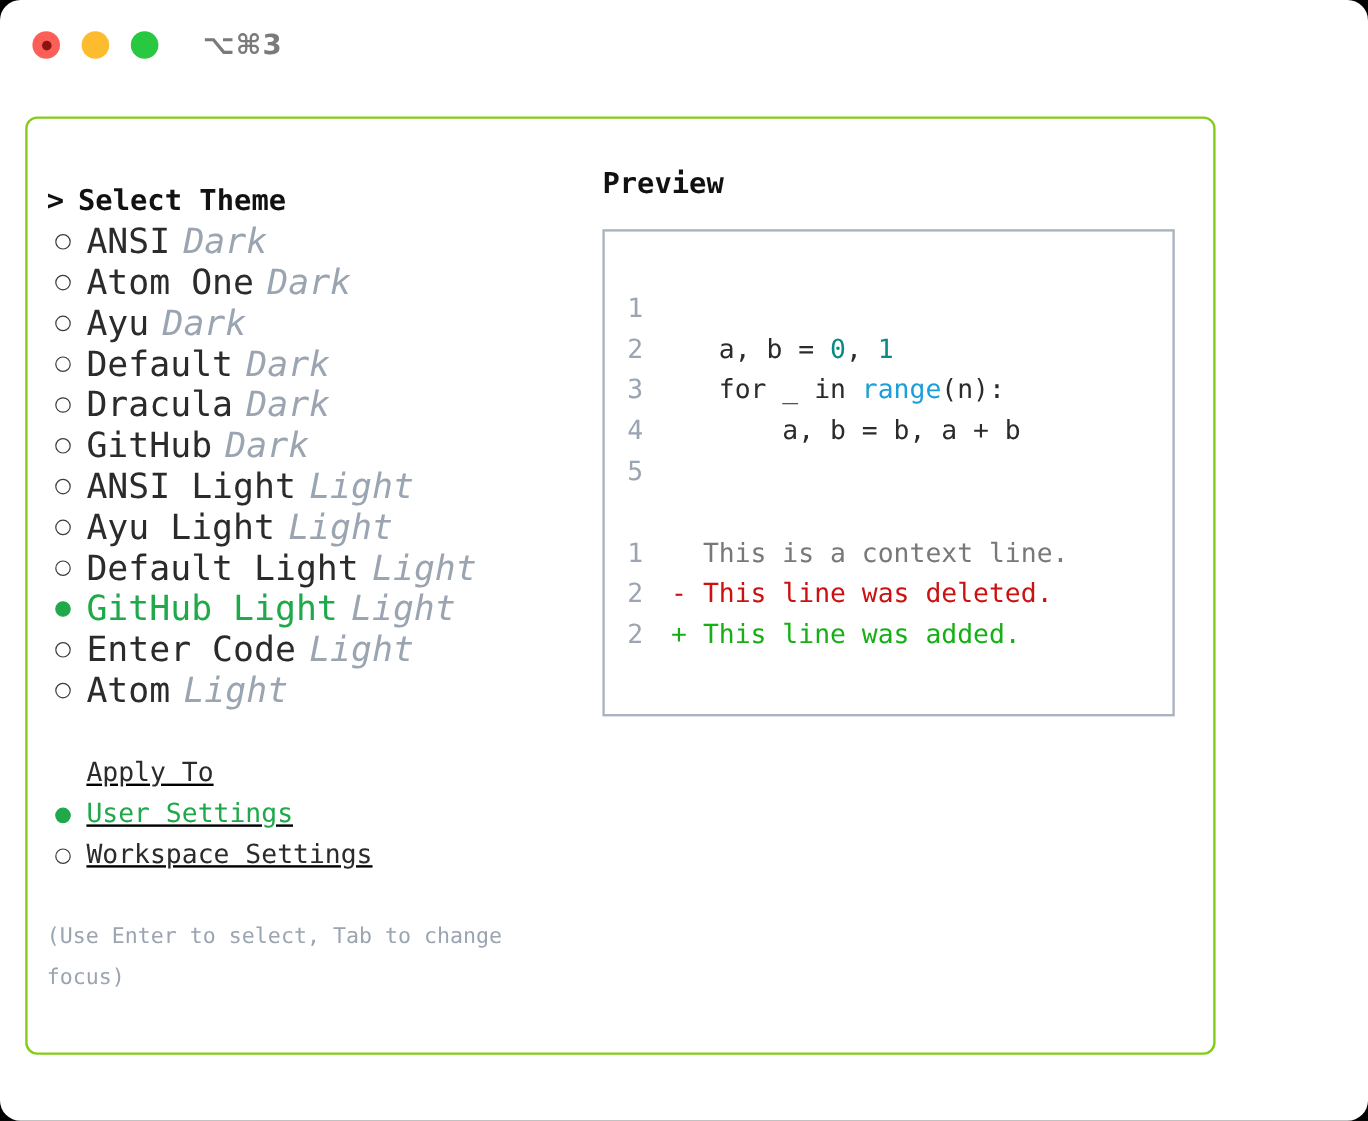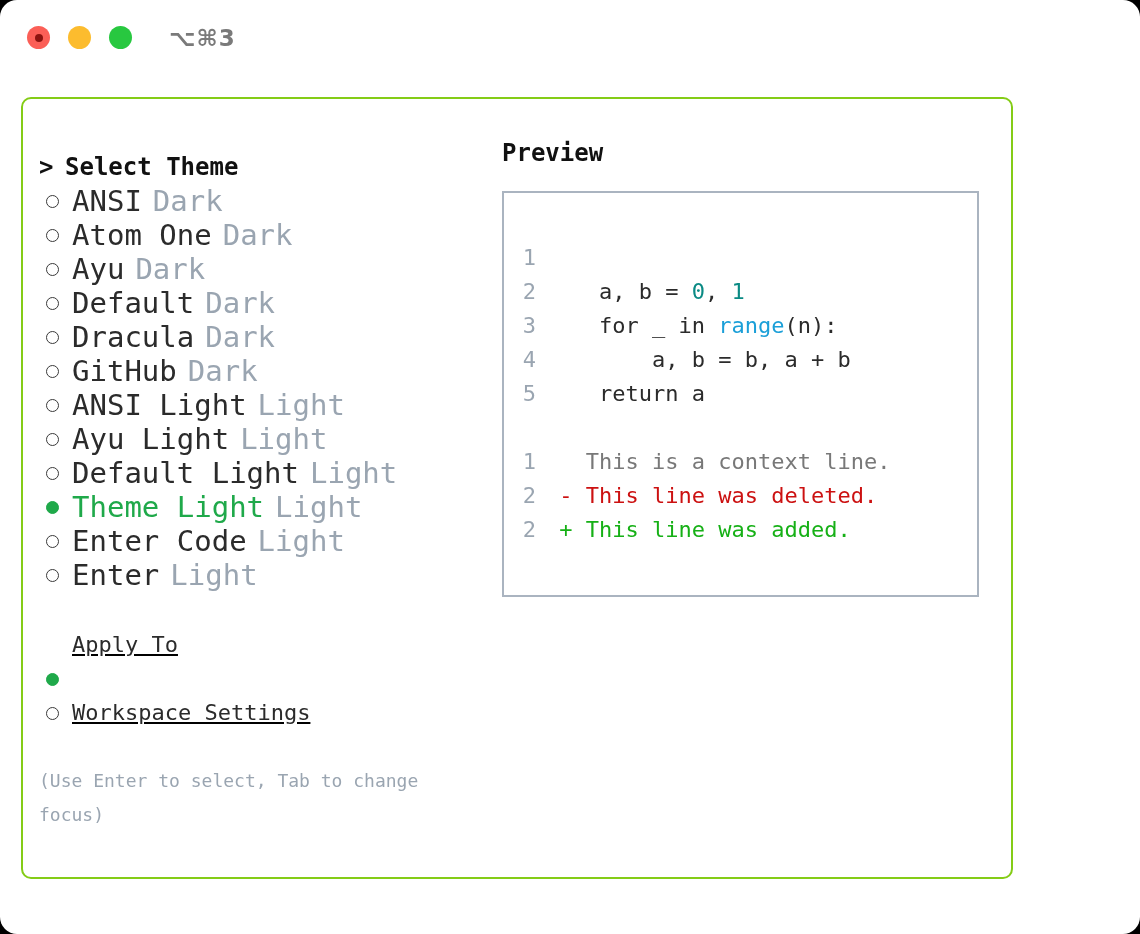--- a/index.html
+++ b/index.html
@@ -130,20 +130,21 @@
   .theme-row.selected .radio,
   .apply-row.selected .radio {
     background: #1fa94a;
     border-color: #1fa94a;
   }
   .theme-name { color: #2b2b2b; }
   .theme-row.selected .theme-name { color: #1fa94a; }
   .theme-variant {
     color: #9aa5b1;
     margin-left: 11px;
+    font-style: italic;
   }
 
   .apply-section { margin-top: 36px; text-decoration: underline; }
   .apply-header {
     font-size: 22px;
     color: #2b2b2b;
     line-height: 34px;
     padding-left: 33px;
     white-space: nowrap;
   }
@@ -284,60 +285,61 @@
             <span class="theme-name">Ayu Light</span>
             <span class="theme-variant">Light</span>
           </li>
           <li class="theme-row">
             <span class="radio"></span>
             <span class="theme-name">Default Light</span>
             <span class="theme-variant">Light</span>
           </li>
           <li class="theme-row selected">
             <span class="radio"></span>
-            <span class="theme-name">Theme Light</span>
+            <span class="theme-name">GitHub Light</span>
             <span class="theme-variant">Light</span>
           </li>
           <li class="theme-row">
             <span class="radio"></span>
             <span class="theme-name">Enter Code</span>
             <span class="theme-variant">Light</span>
           </li>
           <li class="theme-row">
             <span class="radio"></span>
-            <span class="theme-name">Enter</span>
+            <span class="theme-name">Atom</span>
             <span class="theme-variant">Light</span>
           </li>
         </ul>
 
       <div class="apply-section">
         <div class="apply-header">Apply To</div>
         <div id="apply-list">
             <div class="apply-row selected">
               <span class="radio"></span>
+              <span class="apply-label">User Settings</span>
             </div>
             <div class="apply-row">
               <span class="radio"></span>
               <span class="apply-label">Workspace Settings</span>
             </div>
           </div>
       </div>
 
       <div class="hint">(Use Enter to select, Tab to change focus)</div>
     </div>
 
     <div class="right-col">
       <div class="preview-title">Preview</div>
       <div class="preview-box">
         <div id="code-block">
             <div class="code-line"><span class="ln">1</span></div>
             <div class="code-line"><span class="ln">2</span><span class="code-text"><span class="tok-plain">    a, b = </span><span class="tok-num">0</span><span class="tok-plain">, </span><span class="tok-num">1</span></span></div>
             <div class="code-line"><span class="ln">3</span><span class="code-text"><span class="tok-plain">    for _ in </span><span class="tok-call">range</span><span class="tok-plain">(n):</span></span></div>
             <div class="code-line"><span class="ln">4</span><span class="code-text"><span class="tok-plain">        a, b = b, a + b</span></span></div>
-            <div class="code-line"><span class="ln">5</span><span class="code-text"><span class="tok-plain">    return a</span></span></div>
+            <div class="code-line"><span class="ln">5</span></div>
           </div>
         <div class="blank-line"></div>
         <div id="diff-block">
             <div class="code-line"><span class="ln">1</span><span class="code-text diff-ctx">   This is a context line.</span></div>
             <div class="code-line"><span class="ln">2</span><span class="code-text diff-del"> - This line was deleted.</span></div>
             <div class="code-line"><span class="ln">2</span><span class="code-text diff-add"> + This line was added.</span></div>
           </div>
       </div>
     </div>
 

